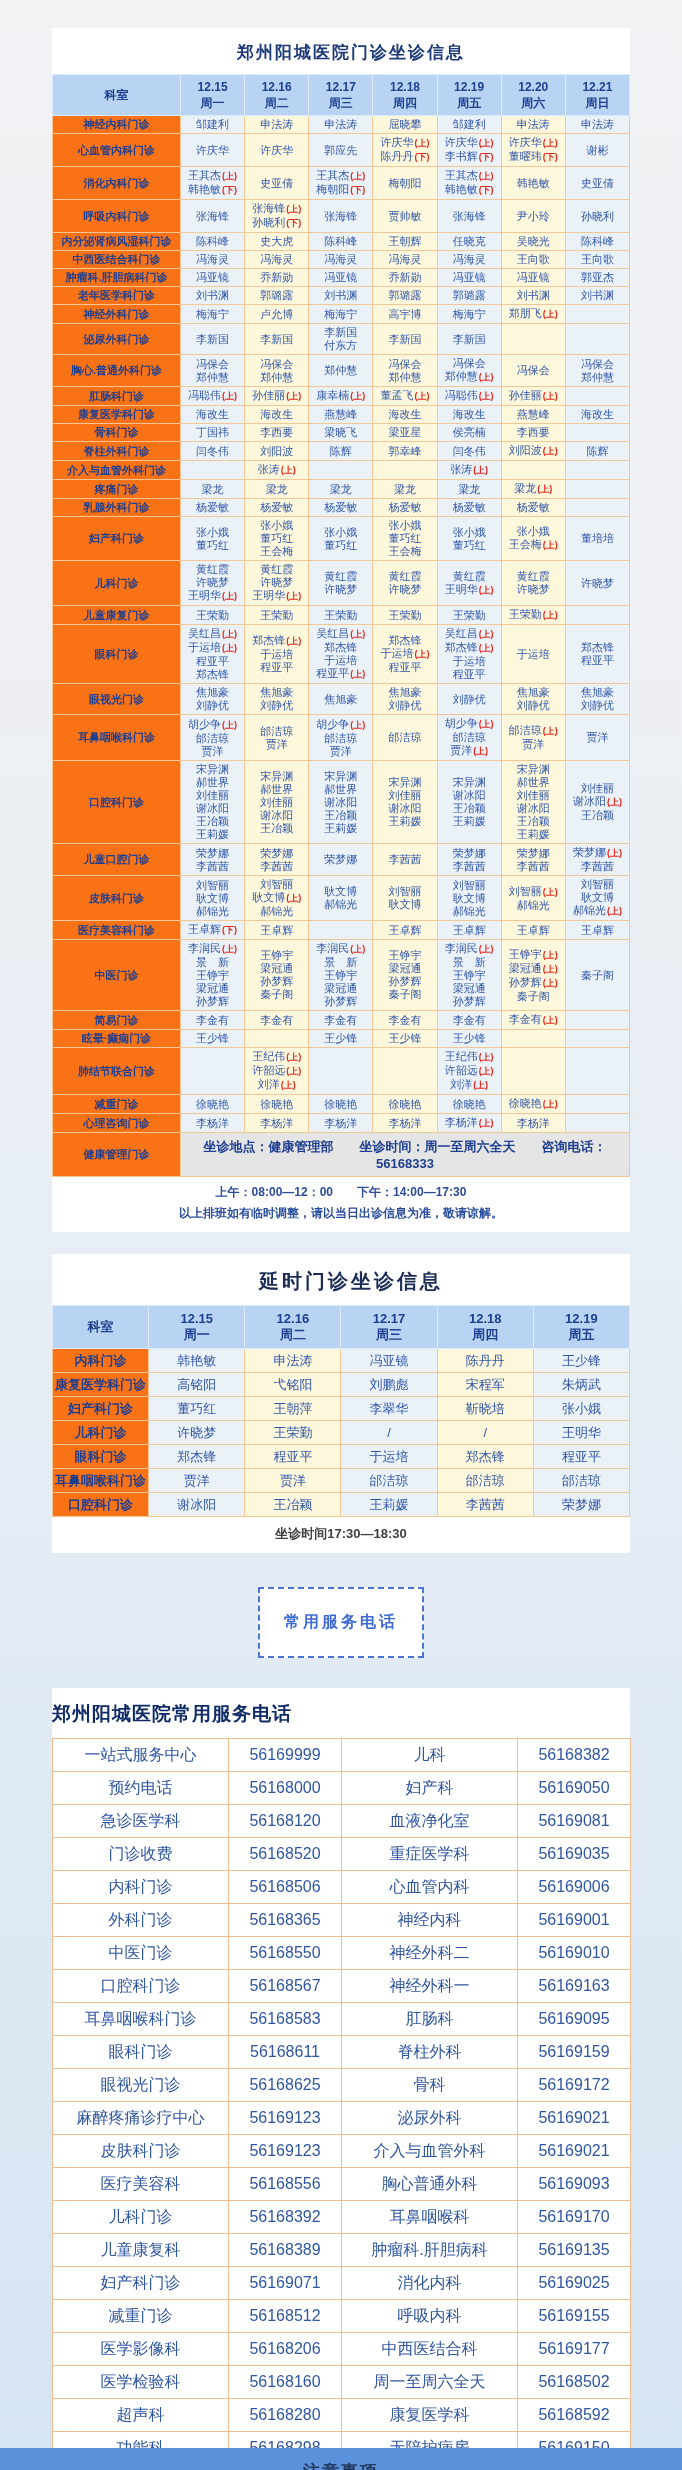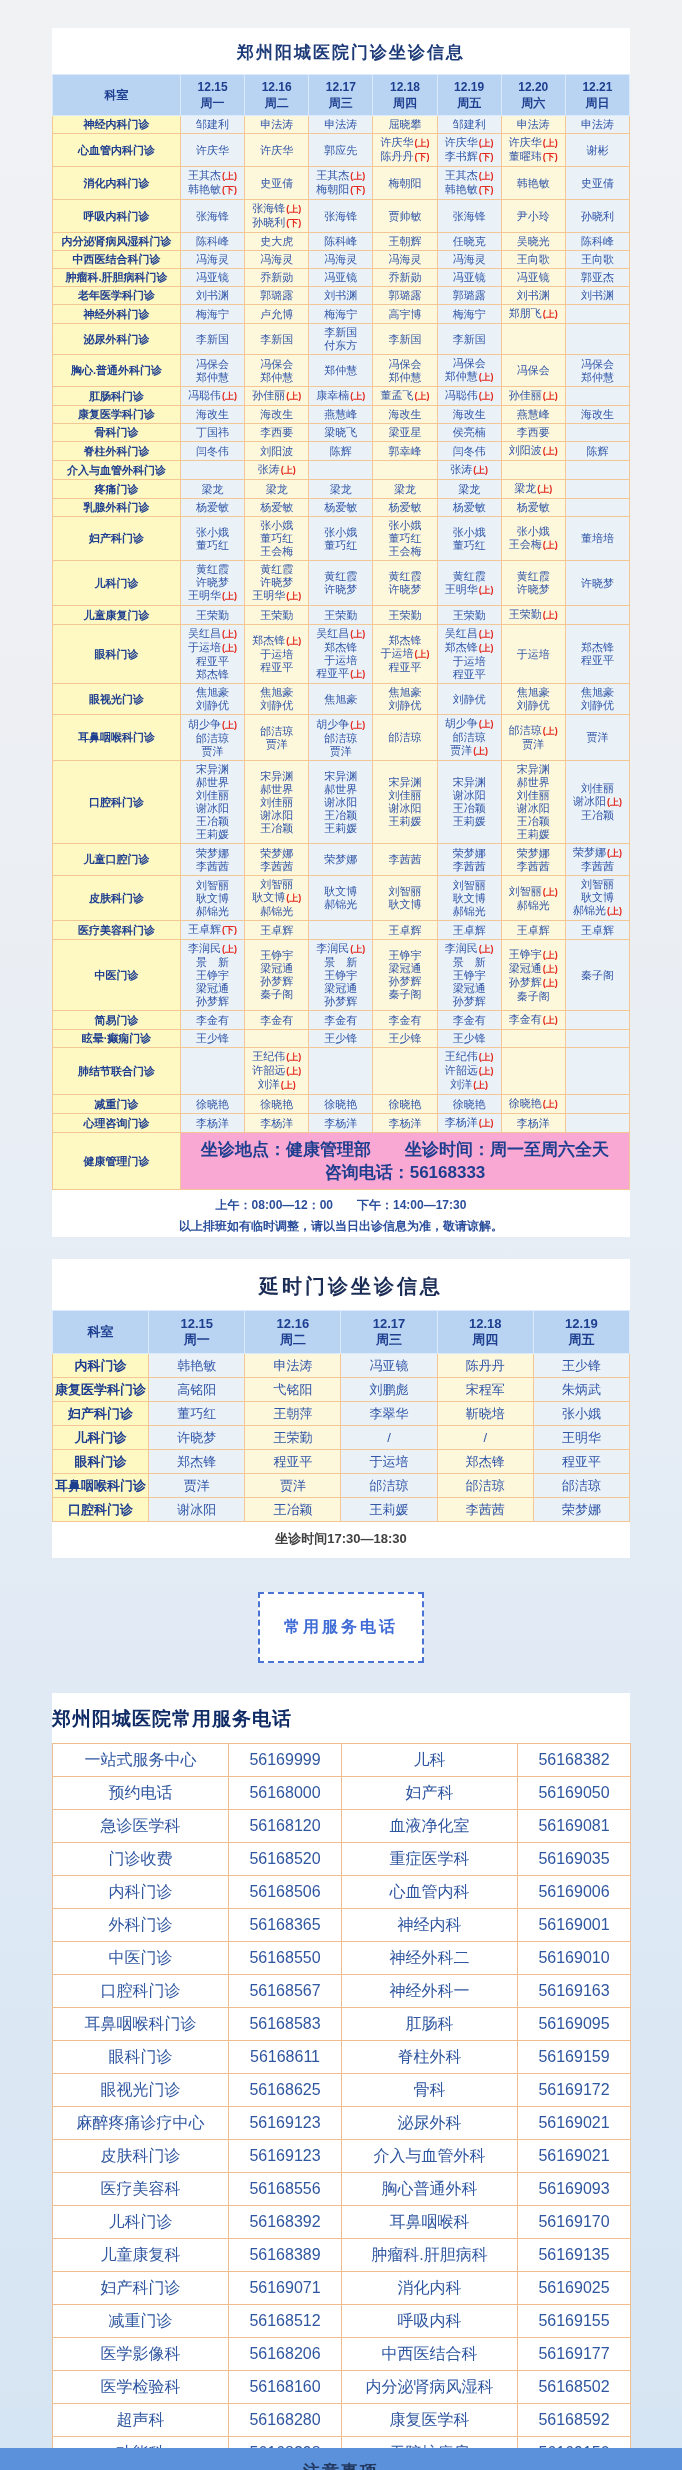--- a/index.html
+++ b/index.html
@@ -10,31 +10,31 @@
     background: linear-gradient(180deg, #f1f2f4 0%, #eef0f3 25%, #e6edf5 55%, #dce8f4 80%, #d6e5f3 100%);
   }
   .content { width: 578px; margin: 0 auto; padding-top: 28px; }
   .panel { background: #ffffff; }
 
   
   .t1-title { text-align: center; font-size: 17px; font-weight: bold; color: #1c3a77; padding: 13px 0 10px; letter-spacing: 2px; margin-left: 20px; }
   table.sched { width: 100%; border-collapse: collapse; table-layout: fixed; }
   .sched th { background: #b9d4f3; color: #1e3e8f; font-size: 12px; font-weight: bold; border: 1px solid #dcebfb; padding: 4px 0; line-height: 16px; }
   .sched td { border: 1px solid #f3c795; text-align: center; vertical-align: middle; }
-  .sched td.dept { background: #fef9c3; color: #1e3e8f; font-weight: bold; font-size: 11px; padding: 2px 1px; line-height: 13px; }
+  .sched td.dept { background: #f97316; color: #1e3e8f; font-weight: bold; font-size: 11px; padding: 2px 1px; line-height: 13px; }
   .sched td.cell { font-size: 11px; color: #3156a8; padding: 2px 1px; line-height: 13px; }
   #t1 td.cell:nth-child(even) { background: #eaf2f8; }
   #t1 td.cell:nth-child(odd)  { background: #fdf8dc; }
   #t1 col.c-dept { width: 128px; }
   .mk { color: #e4271c; font-size: 9px; font-weight: bold; margin-left: 1px; }
   .nm { white-space: nowrap; }
-  td.note-cell { background: #f9a8d4; color: #1e3e8f; font-size: 17px; font-weight: bold; padding: 5px 2px; }
+  td.note-cell { background: #e5e5e5; color: #1e3e8f; font-size: 13px; font-weight: bold; padding: 5px 2px; }
   .t1-foot { text-align: center; color: #2b4e9b; font-weight: bold; }
   .t1-foot .l1 { font-size: 12px; padding: 7px 16px 2px; }
-  .t1-foot .l2 { font-size: 12px; padding: 2px 0 2px; }
+  .t1-foot .l2 { font-size: 12px; padding: 2px 0 10px; }
 
   
   .gap20 { height: 22px; }
   .t2-title { text-align: center; font-size: 20px; font-weight: bold; color: #1a2c55; padding: 14px 0 10px; letter-spacing: 3px; margin-left: 20px; }
   #t2 th { padding: 5px 0; font-size: 13px; }
   #t2 td.dept { width: 168px; font-size: 13px; padding: 4px 1px; line-height: 15px; }
   #t2 td.cell { font-size: 13px; padding: 4px 1px; line-height: 15px; }
   #t2 td.cell:nth-child(even) { background: #eaf2f8; }
   #t2 td.cell:nth-child(odd)  { background: #fdf8dc; }
   .t2-foot { text-align: center; color: #404040; font-weight: bold; font-size: 13px; padding: 8px 0 10px; }
@@ -1294,21 +1294,21 @@
           </tr>
           <tr>
             <td>医学影像科</td>
             <td>56168206</td>
             <td>中西医结合科</td>
             <td>56169177</td>
           </tr>
           <tr>
             <td>医学检验科</td>
             <td>56168160</td>
-            <td>内分泌肾病风湿科</td>
+            <td>周一至周六全天</td>
             <td>56168502</td>
           </tr>
           <tr>
             <td>超声科</td>
             <td>56168280</td>
             <td>康复医学科</td>
             <td>56168592</td>
           </tr>
           <tr>
             <td>功能科</td>

